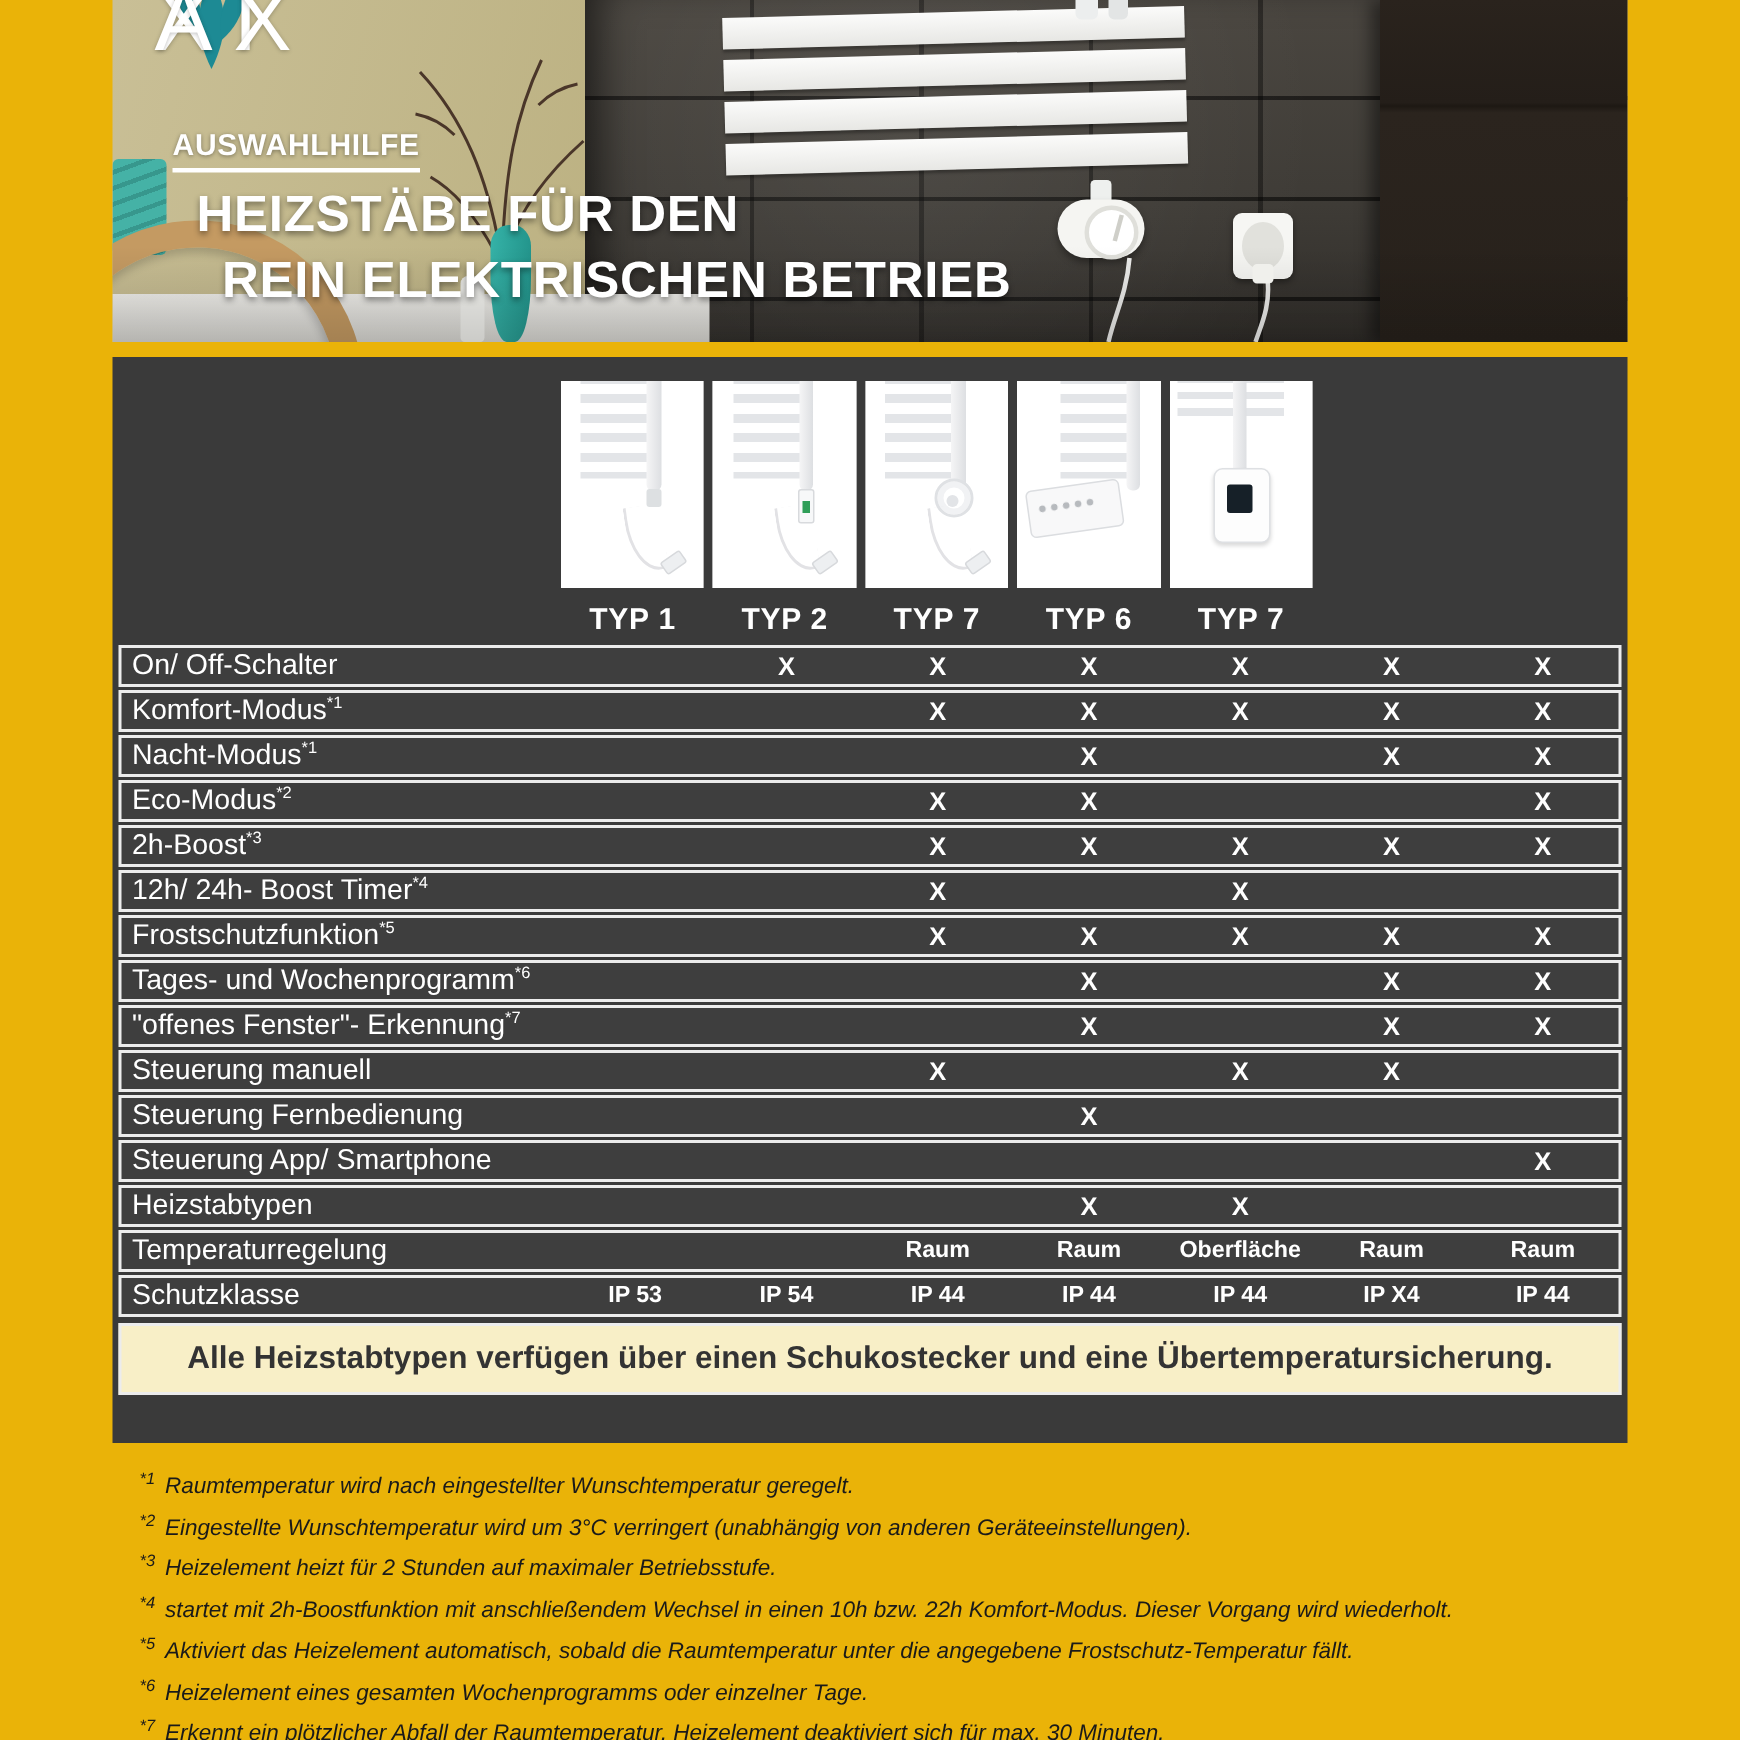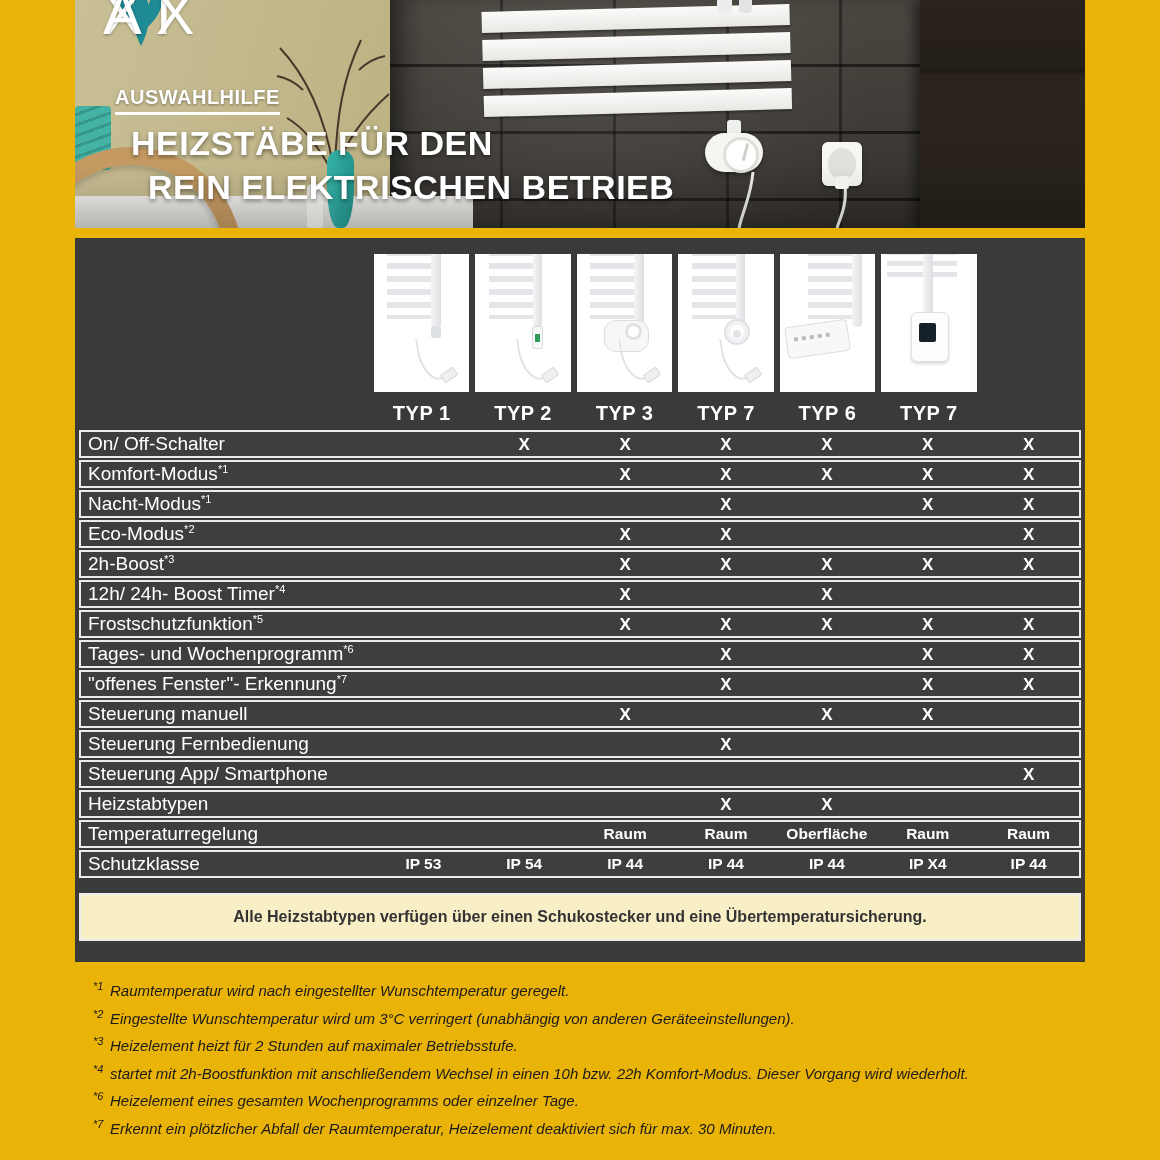--- a/index.html
+++ b/index.html
@@ -66,22 +66,22 @@
   .theader { height:188px; }
   .pbox { height:138px; margin:12px 3px 0; background:#fff; position:relative; overflow:hidden; }
   .tlabel { text-align:center; color:#fff; font-weight:bold; font-size:20px; margin-top:10px;
             letter-spacing:.5px; }
   .trow { display:grid; grid-template-columns:292px repeat(7,1fr); height:28px; align-items:center;
           background:var(--row-bg,#3e3e3e); border:2px solid var(--row-border,#ececec); margin-bottom:2px; }
   .rlabel { color:#fff; font-size:19px; padding-left:7px; white-space:nowrap; overflow:hidden; }
   .rlabel sup { font-size:11px; }
   .cell { text-align:center; color:#fff; font-weight:bold; font-size:17px; line-height:1; }
   .cell.vtext { font-size:15.5px; }
-  .banner { margin-top:15px; height:48px; background:var(--banner-bg,#f8efc7); border:2px solid var(--row-border,#ececec);
-            display:flex; align-items:center; justify-content:center; font-weight:bold; font-size:16px;
+  .banner { margin-top:4px; height:48px; background:var(--banner-bg,#f8efc7); border:2px solid var(--row-border,#ececec);
+            display:flex; align-items:center; justify-content:center; font-weight:bold; font-size:21px;
             color:var(--banner-text,#333); }
 
   
   .illu { position:absolute; inset:0; background:#fff; }
   .illu i { position:absolute; display:block; }
   .illu .rungs { left:14%; top:-4px; width:50%; height:50%;
                  background:repeating-linear-gradient(180deg,#e3e5e8 0 6px,#ffffff 6px 13px); }
   .illu .tube { left:60%; top:-4px; width:10%; height:56%;
                 background:linear-gradient(90deg,#f5f5f6,#dddfe2); border-radius:4px; }
   .illu .cable { left:46%; top:60%; width:26%; height:32%; border:2px solid #e2e2e5; border-top:none;
@@ -203,33 +203,20 @@
               <i class="acc"></i>
               <i class="acc2"></i>
               <i class="cable"></i>
               <i class="plug"></i>
             </div>
           </div>
           <div class="tlabel">TYP 2</div>
         </div>
         <div>
           <div class="pbox">
-            <div class="illu radiator-dial-control-icon">
-              <i class="rungs"></i>
-              <i class="tube"></i>
-              <i class="acc"></i>
-              <i class="acc2"></i>
-              <i class="cable"></i>
-              <i class="plug"></i>
-            </div>
-          </div>
-          <div class="tlabel">TYP 3</div>
-        </div>
-        <div>
-          <div class="pbox">
             <div class="illu radiator-thermostat-head-icon">
               <i class="rungs"></i>
               <i class="tube"></i>
               <i class="acc"></i>
               <i class="acc2"></i>
               <i class="cable"></i>
               <i class="plug"></i>
             </div>
           </div>
           <div class="tlabel">TYP 7</div>
@@ -410,17 +397,18 @@
         </div>
       </div>
     <div class="banner">Alle Heizstabtypen verfügen über einen Schukostecker und eine Übertemperatursicherung.</div>
   </section>
 
   <section class="footnotes" id="footnotes">
       <p class="fnote"><sup>*1</sup><span>Raumtemperatur wird nach eingestellter Wunschtemperatur geregelt.</span></p>
       <p class="fnote"><sup>*2</sup><span>Eingestellte Wunschtemperatur wird um 3°C verringert (unabhängig von anderen Geräteeinstellungen).</span></p>
       <p class="fnote"><sup>*3</sup><span>Heizelement heizt für 2 Stunden auf maximaler Betriebsstufe.</span></p>
       <p class="fnote"><sup>*4</sup><span>startet mit 2h-Boostfunktion mit anschließendem Wechsel in einen 10h bzw. 22h Komfort-Modus. Dieser Vorgang wird wiederholt.</span></p>
+      <p class="fnote"><sup>*5</sup><span>Aktiviert das Heizelement automatisch, sobald die Raumtemperatur unter die angegebene Frostschutz-Temperatur fällt.</span></p>
       <p class="fnote"><sup>*6</sup><span>Heizelement eines gesamten Wochenprogramms oder einzelner Tage.</span></p>
       <p class="fnote"><sup>*7</sup><span>Erkennt ein plötzlicher Abfall der Raumtemperatur, Heizelement deaktiviert sich für max. 30 Minuten.</span></p>
     </section>
 
 </div>
 
 </body></html>

